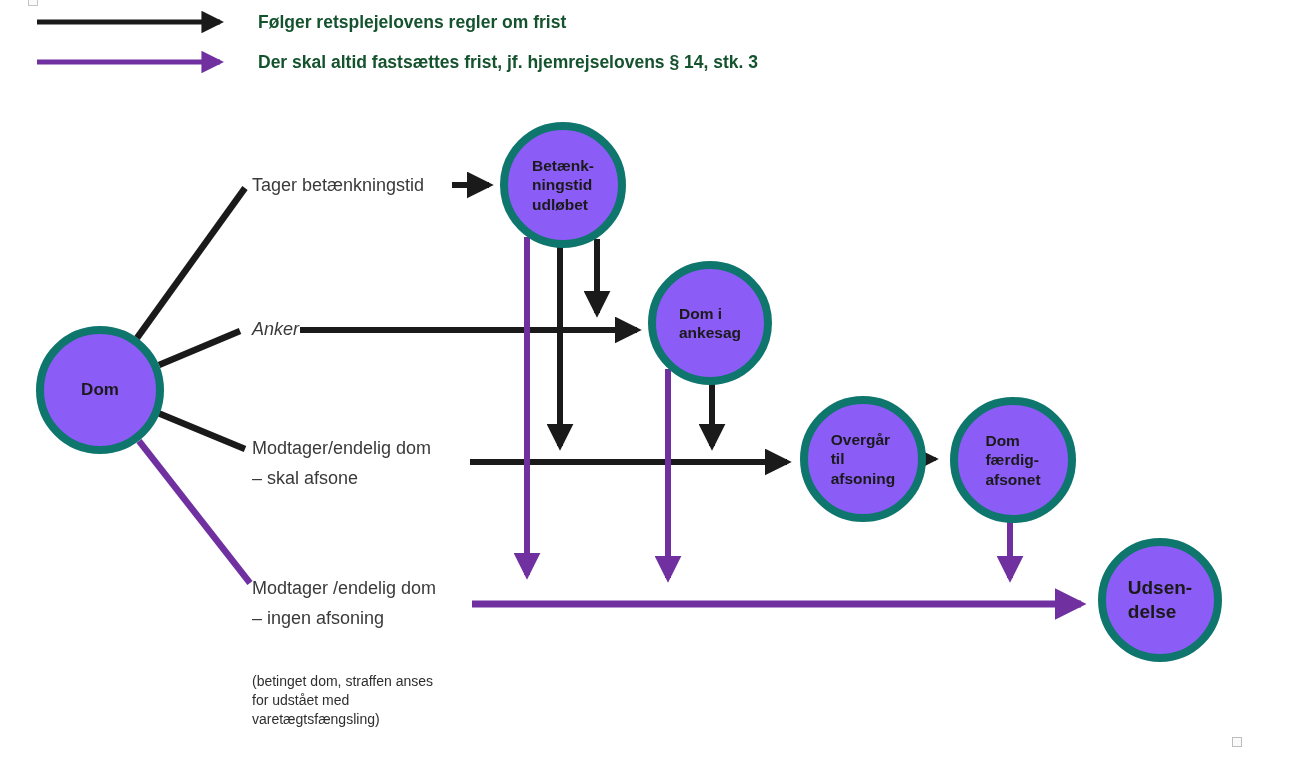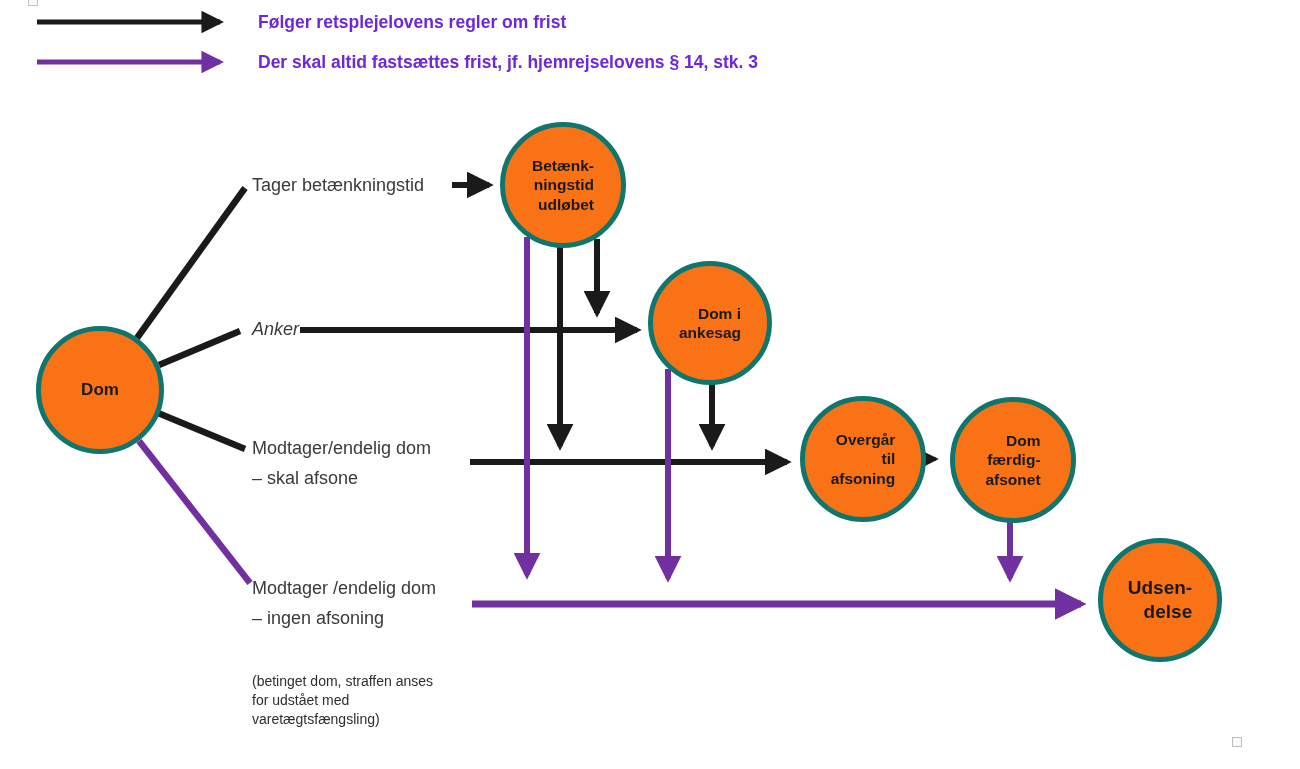--- a/index.html
+++ b/index.html
@@ -5,23 +5,23 @@
   html,body{margin:0;padding:0;}
   body{
     width:1300px;height:769px;position:relative;background:#ffffff;
     font-family:"Liberation Sans", sans-serif;overflow:hidden;
   }
   .canvas{position:absolute;inset:0;}
   svg.lines{position:absolute;left:0;top:0;width:1300px;height:769px;}
 
   
   .node{
-    position:absolute;border:5px solid #0f766e;border-radius:50%;
-    background:#f97316;display:flex;align-items:center;justify-content:center;
-    text-align:right;color:#1a1a1a;font-weight:bold;
+    position:absolute;border:8px solid #0f766e;border-radius:50%;
+    background:#8b5cf6;display:flex;align-items:center;justify-content:center;
+    text-align:left;color:#1a1a1a;font-weight:bold;
     white-space:pre-line;line-height:1.25;box-sizing:border-box;
   }
   .node-dom        {left:36px;  top:326px; width:128px;height:128px;font-size:17px;}
   .node-betaenk    {left:500px; top:122px; width:126px;height:126px;font-size:15.5px;}
   .node-ankesag    {left:648px; top:261px; width:124px;height:124px;font-size:15.5px;}
   .node-overgaar   {left:800px; top:396px; width:126px;height:126px;font-size:15.5px;}
   .node-faerdig    {left:950px; top:397px; width:126px;height:126px;font-size:15.5px;}
   .node-udsendelse {left:1098px;top:538px; width:124px;height:124px;font-size:19px;}
 
   
@@ -34,21 +34,21 @@
   .lbl-skal  {left:252px;top:433px;}
   .lbl-ingen {left:252px;top:573px;}
 
   .note{
     position:absolute;left:252px;top:672px;color:#2e2e2e;font-size:14px;
     line-height:19px;white-space:pre-line;
   }
 
   
   .legend-label{
-    position:absolute;left:258px;color:#6d28d9;font-size:17.5px;font-weight:bold;
+    position:absolute;left:258px;color:#14532d;font-size:17.5px;font-weight:bold;
     line-height:22px;
   }
   .legend-label-1{top:11px;}
   .legend-label-2{top:51px;}
 
   
   .handle{
     position:absolute;width:10px;height:10px;background:#fafafa;
     border:1.5px solid #c4c4c4;box-sizing:border-box;
   }

